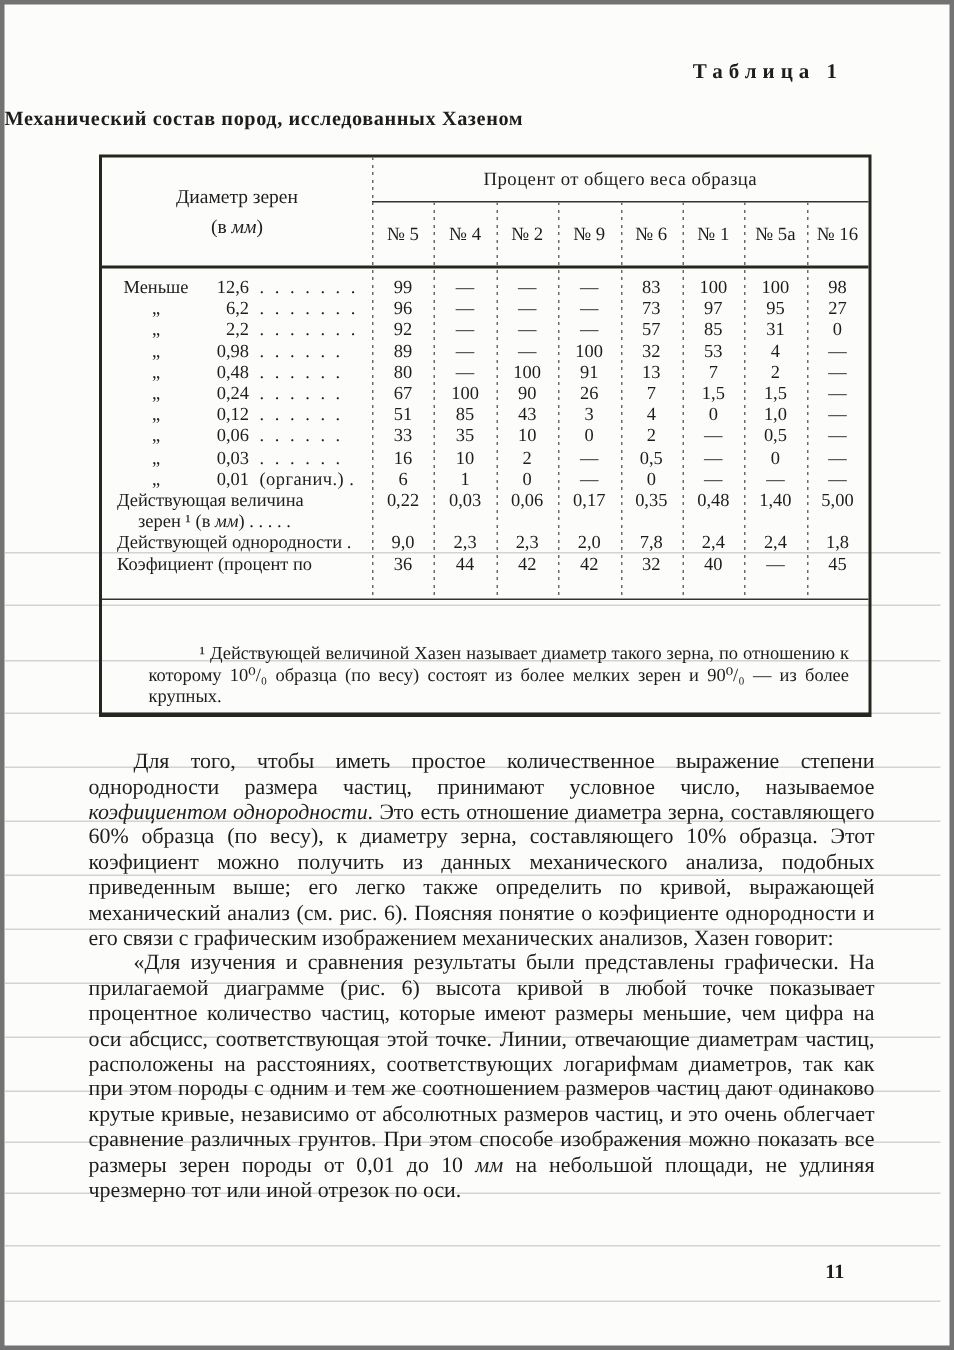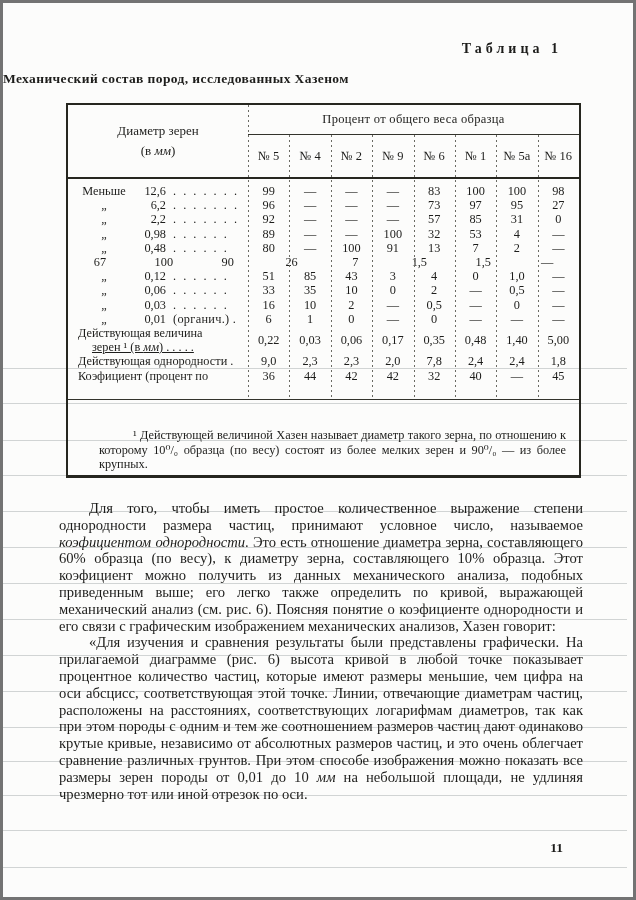--- a/index.html
+++ b/index.html
@@ -42,24 +42,24 @@
   .group-title{
     height:30px;display:flex;align-items:center;justify-content:center;
     font-size:12.5px;border-bottom:1px solid #33332c;box-sizing:border-box;letter-spacing:.3px;
   }
   .sample-row{flex:1;display:flex;align-items:center;}
   .sample-cell{flex:1;text-align:center;font-size:12.5px;}
   .tbody{
     height:221px;box-sizing:border-box;padding-top:5px;
     border-bottom:1px solid #33332c;font-size:12.3px;
   }
-  .trow{display:flex;align-items:center;line-height:14.2px;}
+  .trow{display:flex;align-items:flex-start;line-height:14.2px;}
   .tlabel{flex:0 0 180px;box-sizing:border-box;padding-left:10px;white-space:nowrap;overflow:hidden;}
   .lab-line{line-height:14.2px;}
-  .lab-line.indent{padding-left:14px;text-decoration:underline;}
+  .lab-line.indent{padding-left:14px;}
   .prefix{display:inline-block;width:52px;text-align:center;}
   .size{display:inline-block;width:36px;text-align:right;}
   .tail-dots{margin-left:7px;letter-spacing:2px;}
   .tail-text{margin-left:7px;letter-spacing:.3px;}
   .tval{flex:1;text-align:center;}
   
   .vline{
     position:absolute;width:1px;top:0;
     background:repeating-linear-gradient(to bottom,#6a6a63 0 2px,transparent 2px 5px);
     pointer-events:none;
@@ -177,20 +177,21 @@
           <div class="tval">80</div>
           <div class="tval">—</div>
           <div class="tval">100</div>
           <div class="tval">91</div>
           <div class="tval">13</div>
           <div class="tval">7</div>
           <div class="tval">2</div>
           <div class="tval">—</div>
         </div>
         <div class="trow">
+          <div class="tlabel"><span class="prefix">„</span><span class="size">0,24</span><span class="tail-dots">. . . . . .</span></div>
           <div class="tval">67</div>
           <div class="tval">100</div>
           <div class="tval">90</div>
           <div class="tval">26</div>
           <div class="tval">7</div>
           <div class="tval">1,5</div>
           <div class="tval">1,5</div>
           <div class="tval">—</div>
         </div>
         <div class="trow">
@@ -246,21 +247,21 @@
           <div class="tval">0,03</div>
           <div class="tval">0,06</div>
           <div class="tval">0,17</div>
           <div class="tval">0,35</div>
           <div class="tval">0,48</div>
           <div class="tval">1,40</div>
           <div class="tval">5,00</div>
         </div>
         <div class="trow">
           <div class="tlabel">
-            <div class="lab-line"><span>Действующая однородности .</span></div>
+            <div class="lab-line"><span>Действующей однородности .</span></div>
           </div>
           <div class="tval">9,0</div>
           <div class="tval">2,3</div>
           <div class="tval">2,3</div>
           <div class="tval">2,0</div>
           <div class="tval">7,8</div>
           <div class="tval">2,4</div>
           <div class="tval">2,4</div>
           <div class="tval">1,8</div>
         </div>

